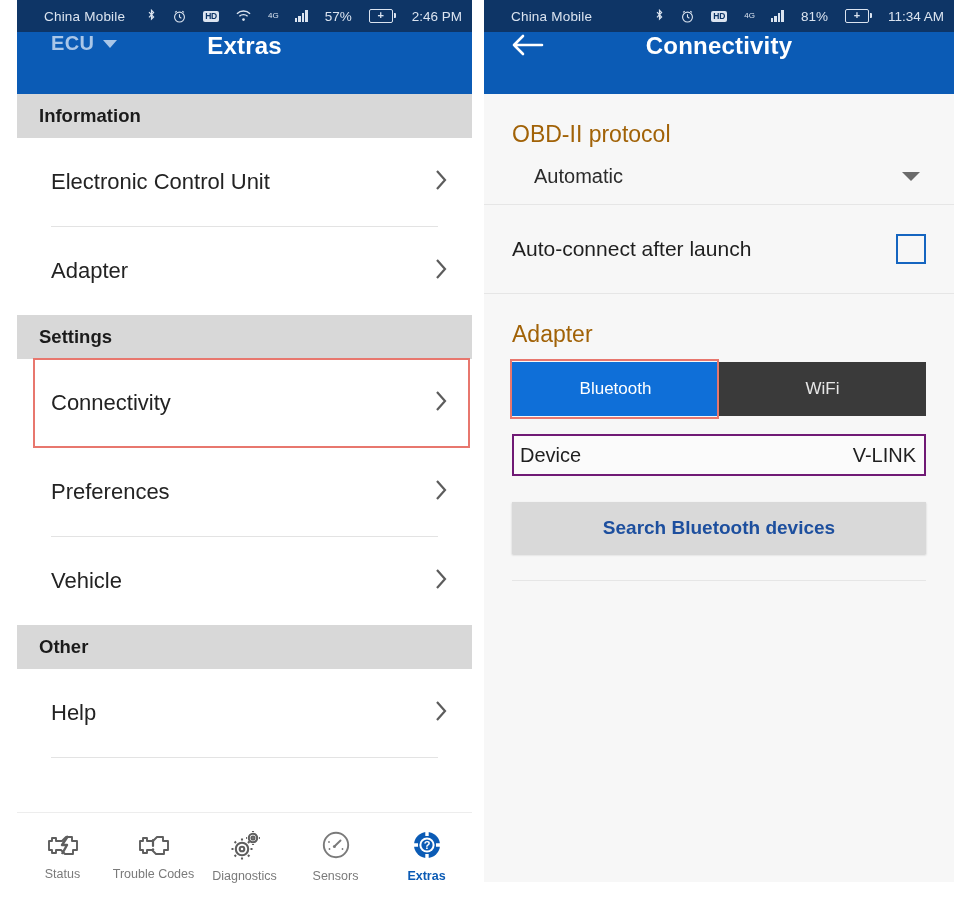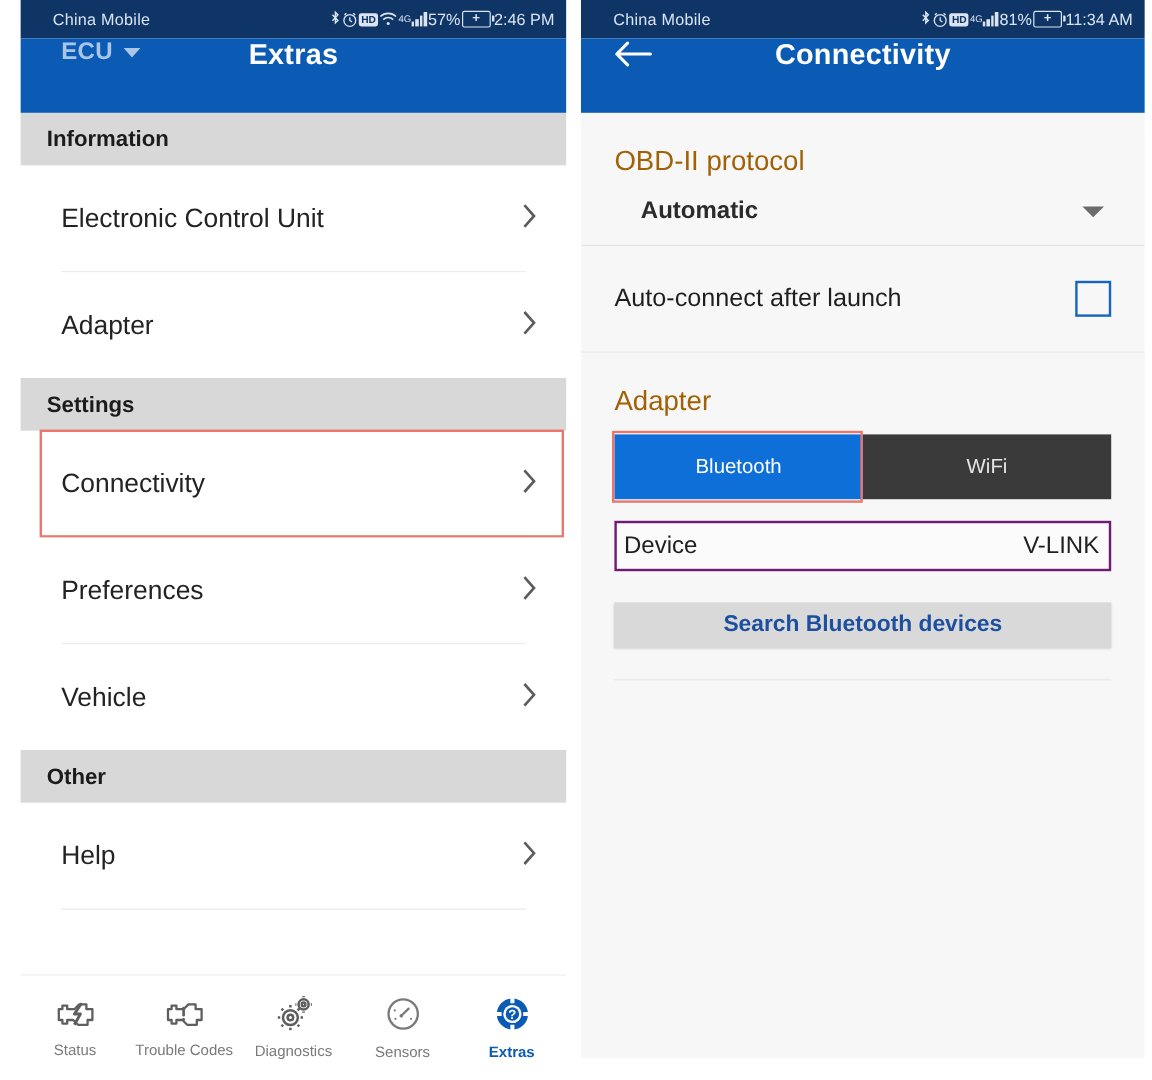--- a/index.html
+++ b/index.html
@@ -15,21 +15,21 @@
   .phone-right{left:484px;width:470px;height:882px;}
 
   
   .statusbar{
     height:32px;background:#0e3566;color:#dbe4f0;
     display:flex;align-items:center;
     padding:0 10px 0 27px;font-size:13.5px;
     box-sizing:border-box;
   }
   .sb-carrier{flex:0 0 auto;letter-spacing:.2px;}
-  .sb-right{margin-left:auto;display:flex;align-items:center;gap:1px;}
+  .sb-right{margin-left:auto;display:flex;align-items:center;gap:17px;}
   .sb-ico{display:inline-flex;align-items:center;justify-content:center;}
   .sb-ico svg{display:block;}
   .sb-hd{
     background:#dbe4f0;color:#0e3566;font-size:8.5px;font-weight:bold;
     border-radius:2px;padding:0 2px;line-height:11px;height:11px;
     display:inline-flex;align-items:center;letter-spacing:-.2px;
   }
   .sb-sig{display:inline-flex;align-items:flex-end;gap:1px;height:12px;}
   .sb-sig i{display:block;width:2.5px;background:#dbe4f0;}
   .sb-sig i:nth-child(1){height:4px}
@@ -93,21 +93,21 @@
   }
   .tab{display:flex;flex-direction:column;align-items:center;gap:5px;width:88px;}
   .tab .tlabel{font-size:12.5px;color:#7a7a7a;}
   .tab.active .tlabel{color:#0b5bb5;font-weight:bold;}
 
   
   .rpanel{background:#f7f7f7;height:788px;}
   .r-group{background:#f7f7f7;padding:0 28px;}
   .r-title{font-size:23px;color:#a16207;padding-top:27px;}
   .r-select{
-    display:flex;align-items:center;height:56px;padding-left:22px;padding-right:6px;font-weight:bold;
+    display:flex;align-items:center;height:56px;padding-left:22px;padding-right:6px;
   }
   .r-select .v{font-size:20px;color:#2b2b2b;}
   .r-select .dd{margin-left:auto;width:0;height:0;
     border-left:9px solid transparent;border-right:9px solid transparent;border-top:9px solid #6b6b6b;}
   .r-div{height:1px;background:#e6e6e6;}
   .r-check-row{display:flex;align-items:center;height:88px;padding:0 28px;gap:38px;}
   .r-check-row .lbl{font-size:21px;color:#1f1f1f;}
   .r-check{
     margin-left:auto;width:26px;height:26px;border:2.5px solid #1565c0;background:transparent;
   }
@@ -119,21 +119,21 @@
     position:absolute;left:-2px;top:-3px;width:50.6%;height:60px;
     border:2px solid #e8776e;box-sizing:border-box;pointer-events:none;
   }
   .device-row{
     display:flex;align-items:center;height:42px;margin-top:18px;
     border:2px solid #701a75;padding:0 8px 0 6px;box-sizing:border-box;background:#fbfbfb;
   }
   .device-row .k{font-size:20px;color:#1f1f1f;}
   .device-row .v{margin-left:auto;font-size:20px;color:#1f1f1f;}
   .search-btn{
-    margin:26px 0 0 0;height:38px;background:#d9d9d9;
+    margin:26px 0 0 0;height:52px;background:#d9d9d9;
     display:flex;align-items:center;justify-content:center;
     font-size:19px;font-weight:bold;color:#1d4f9e;
     box-shadow:0 1px 2px rgba(0,0,0,.18);
   }
   .r-bottom-div{height:1px;background:#e6e6e6;margin-top:26px;}
 </style>
 </head>
 <body>
 
 <div class="phone phone-left">

